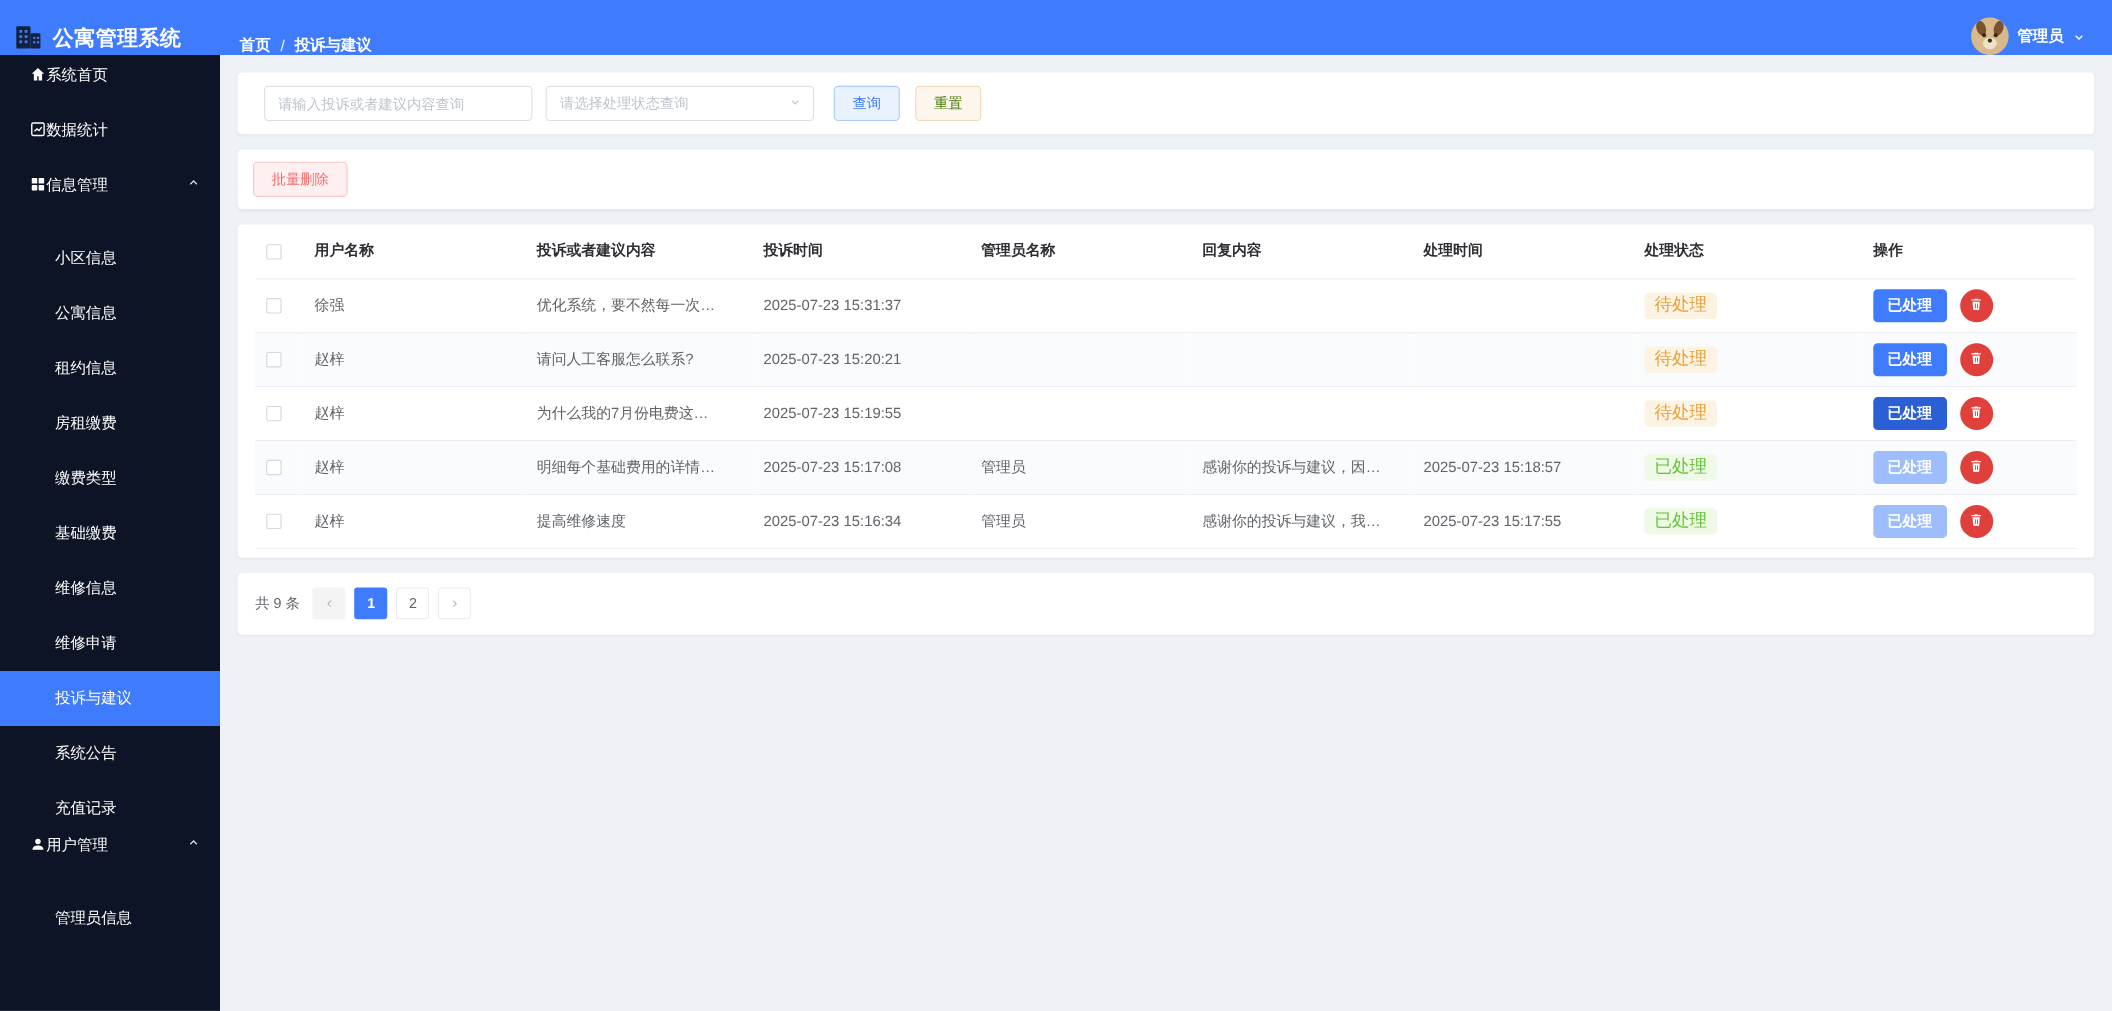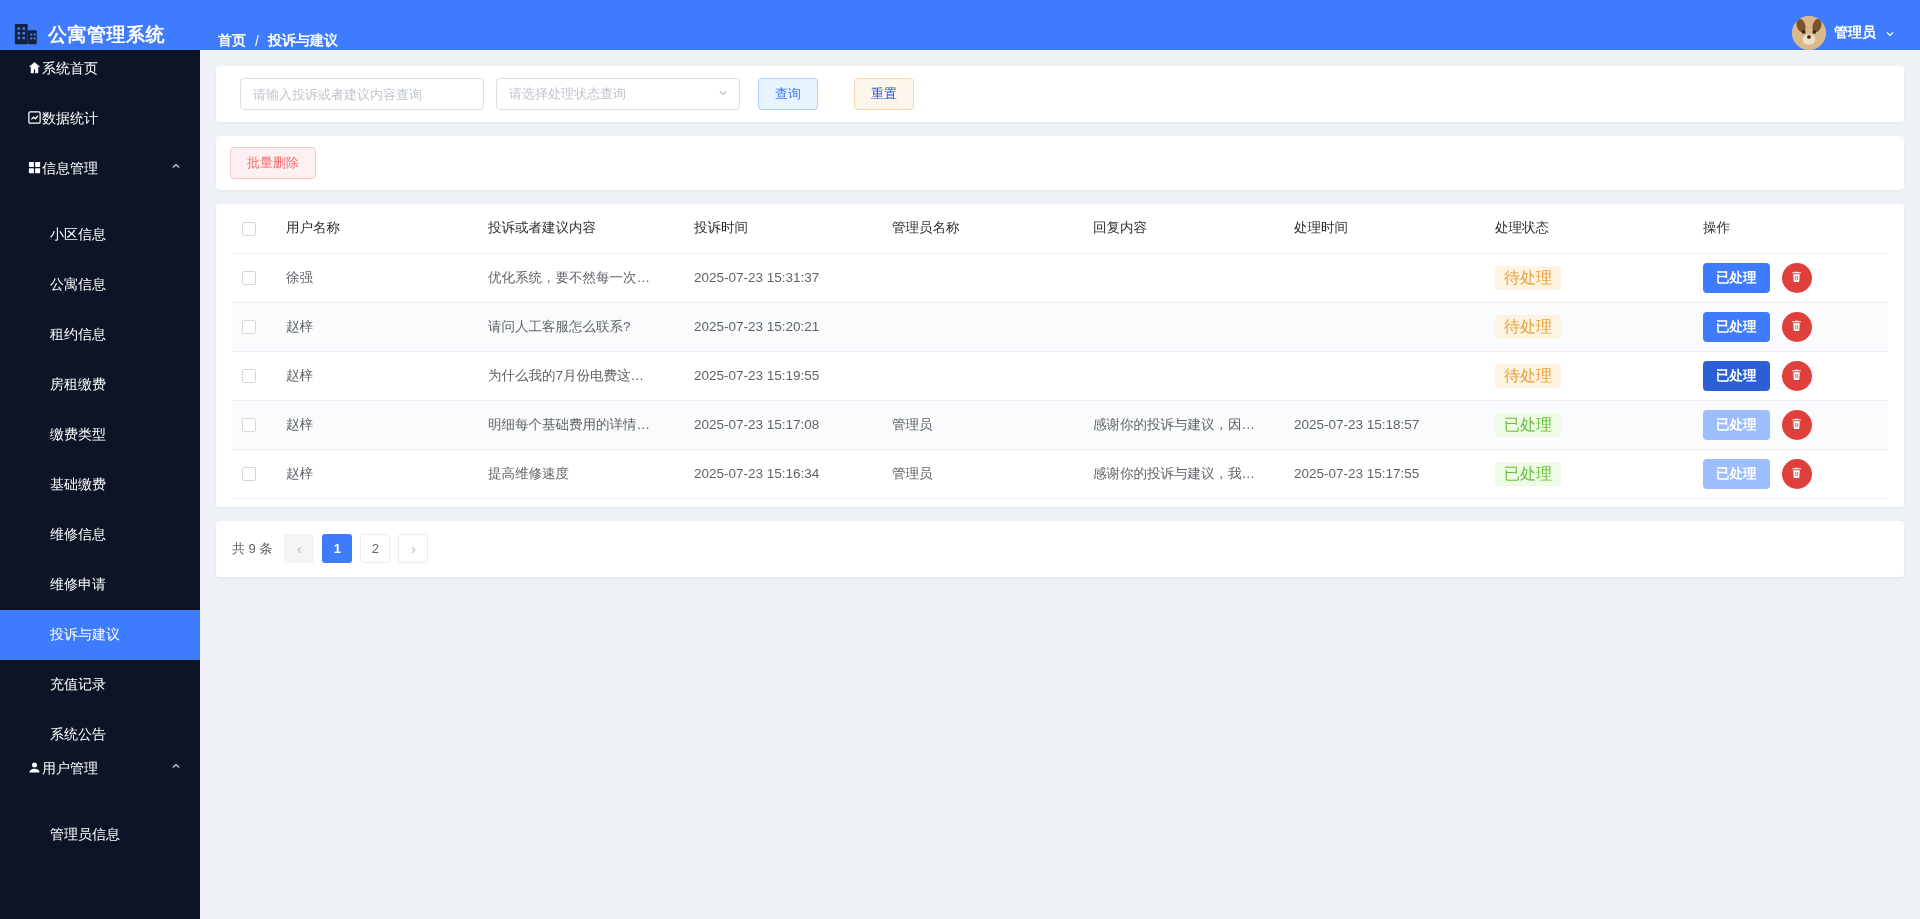--- a/index.html
+++ b/index.html
@@ -30,29 +30,29 @@
   .main{position:absolute;top:50px;left:200px;width:1720px;height:869px;padding:16px;overflow:hidden}
   .card{background:#fff;border-radius:4px;box-shadow:0 1px 3px rgba(0,0,0,.05)}
 
   .filter-card{height:56px;display:flex;align-items:center;gap:12px;padding:0 24px;margin-bottom:14px}
   .inp{width:244px;height:32px;border:1px solid #dcdfe6;border-radius:4px;padding:0 12px;font-size:13px;color:#333;outline:none;font-family:inherit}
   .inp::placeholder{color:#bfc4cc}
   .select{width:244px;height:32px;border:1px solid #dcdfe6;border-radius:4px;display:flex;align-items:center;justify-content:space-between;padding:0 10px 0 12px;cursor:pointer;background:#fff}
   .sel-ph{font-size:13px;color:#bfc4cc}
   .btn{height:32px;padding:0 16px;border-radius:4px;font-size:13px;cursor:pointer;border:1px solid transparent;font-family:inherit}
   .btn-query{background:#e8f3ff;border-color:#a9cdff;color:#3e7cfd;margin-left:6px}
-  .btn-reset{background:#fdf6ec;border-color:#f5dab1;color:#1d4ed8;margin-left:24px}
+  .btn-reset{background:#fdf6ec;border-color:#f5dab1;color:#4d7c0f;margin-left:2px}
 
   .action-card{height:54px;display:flex;align-items:center;padding:0 14px;margin-bottom:14px}
   .btn-danger-plain{background:#fef0f0;border-color:#fbc4c4;color:#f56c6c}
 
   .table-card{padding:0 16px 8px;margin-bottom:14px}
   table{width:100%;border-collapse:collapse;table-layout:fixed}
   th,td{height:49px;padding:0 10px;text-align:left;font-size:13.5px;border-bottom:1px solid #ebeef5;overflow:hidden;white-space:nowrap;text-overflow:ellipsis}
-  th{color:#2d2f33;font-weight:400}
+  th{color:#2d2f33;font-weight:700}
   td{color:#5f6368}
   tbody tr:nth-child(even){background:#fafbfc}
   .cb{display:inline-block;width:14px;height:14px;border:1px solid #d4d7de;border-radius:2px;background:#fff;vertical-align:middle;cursor:pointer}
   .badge{display:inline-block;height:24px;line-height:24px;padding:0 9px;border-radius:4px;font-size:16px}
   .badge.pending{color:#e6a23c;background:#fdf3e3}
   .badge.done{color:#67c23a;background:#eef9e6}
   .op{display:flex;align-items:center}
   .btn-handle{height:30px;padding:0 13px;border:none;border-radius:4px;background:#3e7cfd;color:#fff;font-size:13.5px;font-weight:600;cursor:pointer;font-family:inherit}
   .btn-handle.focused{background:#2a5fd6}
   .btn-handle.disabled{background:#9dbdfd;cursor:not-allowed}
@@ -152,22 +152,22 @@
       </div>
       <div class="menu-sub">小区信息</div>
       <div class="menu-sub">公寓信息</div>
       <div class="menu-sub">租约信息</div>
       <div class="menu-sub">房租缴费</div>
       <div class="menu-sub">缴费类型</div>
       <div class="menu-sub">基础缴费</div>
       <div class="menu-sub">维修信息</div>
       <div class="menu-sub">维修申请</div>
       <div class="menu-sub active">投诉与建议</div>
+      <div class="menu-sub">系统公告</div>
       <div class="menu-sub">充值记录</div>
-      <div class="menu-sub">系统公告</div>
       <div class="menu-item">
         <span class="mi-icon">
           <svg viewBox="0 0 24 24" width="15" height="15" fill="currentColor">
             <circle cx="12" cy="8" r="4"></circle>
             <path d="M4 20c0-4 4-6 8-6s8 2 8 6z"></path>
           </svg>
         </span>
         <span>用户管理</span>
         <span class="chev-up">
           <svg viewBox="0 0 24 24" width="12" height="12" fill="none" stroke="currentColor" stroke-width="2.2">

